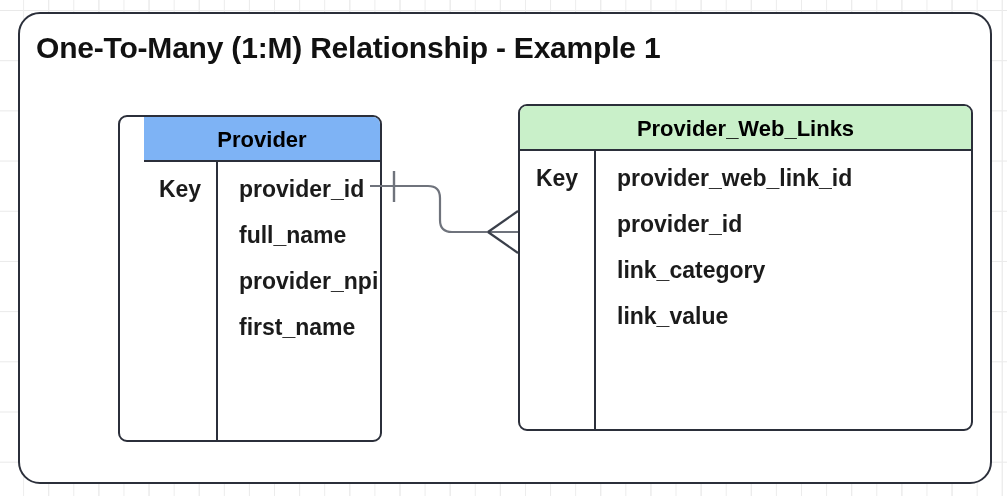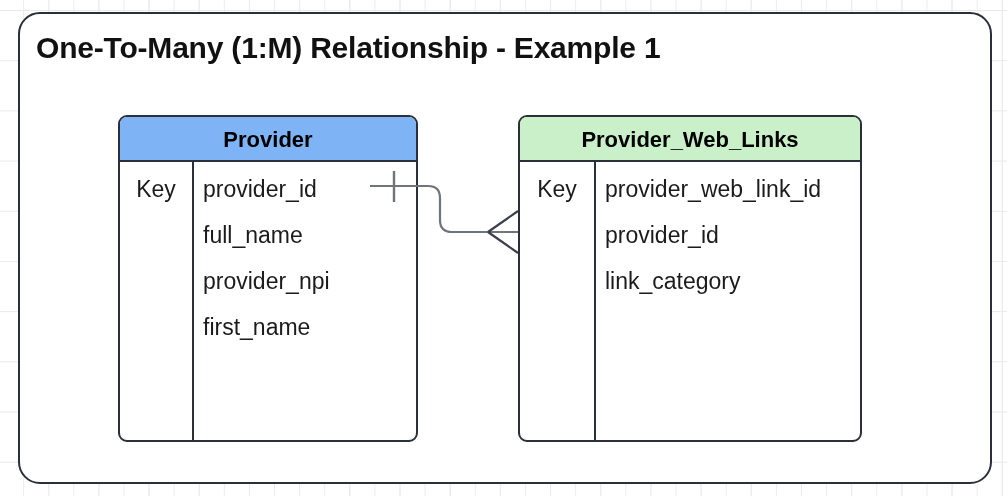--- a/index.html
+++ b/index.html
@@ -77,59 +77,62 @@
     font-size: 22px;
     font-weight: bold;
     color: #000000;
     border-bottom: 2.5px solid #2b2f3a;
     box-sizing: border-box;
     white-space: nowrap;
   }
   .entity-body {
     display: flex;
     height: calc(100% - 45px);
+    font-weight: bold;
   }
   .key-col {
     width: 74px;
     flex: 0 0 74px;
     border-right: 2.5px solid #2b2f3a;
     box-sizing: border-box;
     padding-top: 4px;
   }
   .key-label {
     font-size: 23px;
     color: #1b1b1b;
     line-height: 46px;
     text-align: center;
   }
   .fields-col {
     flex: 1 1 auto;
     padding-top: 4px;
+    margin-left: 12px;
   }
   .field-row {
     font-size: 23px;
     color: #1b1b1b;
     line-height: 46px;
     height: 46px;
     padding-left: 9px;
     white-space: nowrap;
   }
 
   #entity-provider {
     left: 98px;
     top: 101px;
-    width: 300px;
+    width: 264px;
     height: 327px;
+    padding-left: 24px;
   }
   #entity-provider .entity-header { background: #7EB3F5; }
 
   #entity-provider-web-links {
     left: 498px;
-    top: 101px;
-    width: 344px;
+    top: 90px;
+    width: 455px;
     height: 327px;
   }
   #entity-provider-web-links .entity-header { background: #C9F0C9; }
   #entity-provider-web-links .key-col { width: 76px; flex: 0 0 76px; }
 
   
   #relationship-connector {
     position: absolute;
     left: 0;
     top: 0;
@@ -167,20 +170,21 @@
     <div class="entity" id="entity-provider-web-links">
       <div class="entity-header" style="background: rgb(201, 240, 201);">Provider_Web_Links</div>
       <div class="entity-body">
         <div class="key-col">
           <div class="key-label">Key</div>
         </div>
         <div class="fields-col">
           <div class="field-row">provider_web_link_id</div>
           <div class="field-row">provider_id</div>
           <div class="field-row">link_category</div>
+          <div class="field-row">link_value</div>
         </div>
       </div>
     </div>
 
     <svg id="relationship-connector" viewBox="0 0 974 472">
 
       <path d="M 350 172 L 408 172 Q 420 172 420 184 L 420 206 Q 420 218 432 218 L 498 218" fill="none" stroke="#6f737c" stroke-width="2.2"></path>
 
       <line x1="374" y1="157" x2="374" y2="188" stroke="#6f737c" stroke-width="2.4"></line>
 

